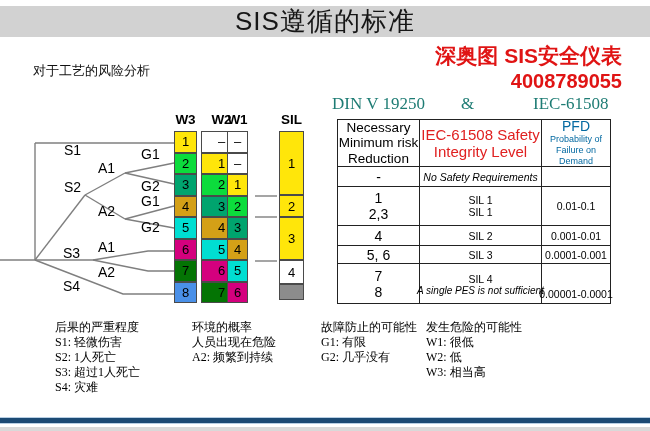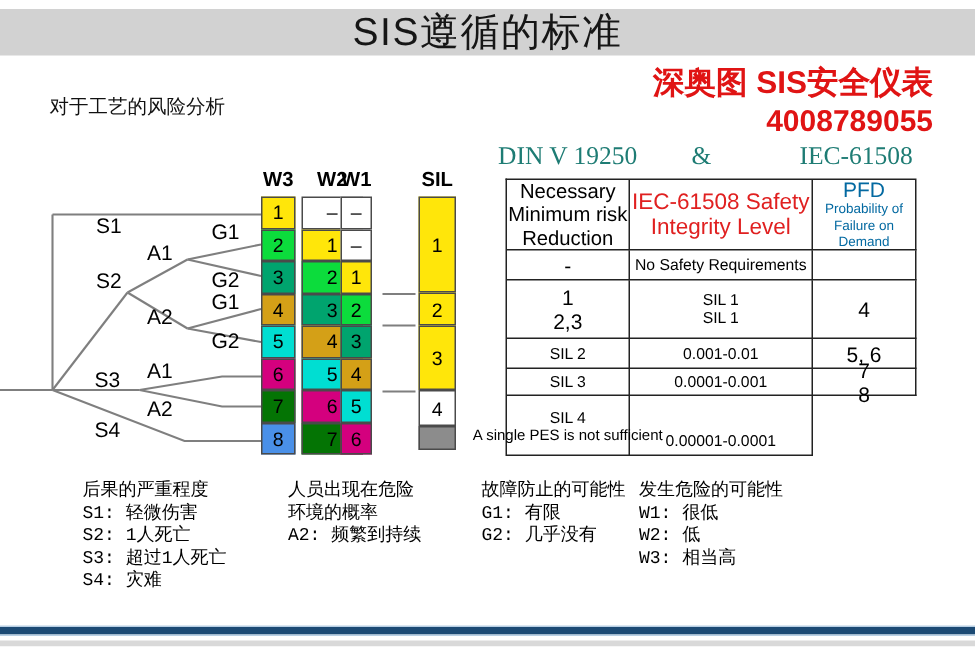--- a/index.html
+++ b/index.html
@@ -41,25 +41,25 @@
   .th1 { font-size: 13.5px; line-height: 1.12; color: #000; }
   .th2 { font-size: 15px; line-height: 1.15; color: #e02020; }
   .th3 { flex-direction: column; color: #0369a1; }
   .th3 .pfd-main { font-size: 14px; line-height: 15px; }
   .th3 .pfd-sub { font-size: 9px; line-height: 1.25; }
   .td-num { font-size: 14px; color: #000; }
   .td-sil { font-size: 10.5px; color: #000; }
   .td-pfd { font-size: 10.5px; color: #000; white-space: nowrap; }
   .dbl { flex-direction: column; justify-content: space-around; }
   .dbl-sb { flex-direction: column; justify-content: space-between; padding: 5px 0 4px 0; }
-  .nowrap { white-space: nowrap; }
+  .nowrap { white-space: nowrap; font-style: italic; }
   .bottom-align { align-items: flex-end !important; padding-bottom: 3px; }
 
   .legend { position: absolute; top: 320px; font-family: "Liberation Serif", serif; }
-  .legend-line { font-size: 12px; line-height: 15px; color: #000; font-family: Liberation Mono, monospace; }
+  .legend-line { font-size: 12px; line-height: 15px; color: #000; }
 
   .bar-light1 { position: absolute; left: 0; top: 417px; width: 650px; height: 1px; background: #b8cfe4; }
   .bar-navy  { position: absolute; left: 0; top: 418px; width: 650px; height: 5px; background: #1c4a74; }
   .bar-light2 { position: absolute; left: 0; top: 423px; width: 650px; height: 1px; background: #b8cfe4; }
   .bar-gray  { position: absolute; left: 0; top: 427px; width: 650px; height: 4px; background: #d9d9d9; }
 </style>
 </head>
 <body>
 
 <div class="slide">
@@ -178,20 +178,21 @@
     <div class="td-pfd"></div>
 
     <div class="dbl">
       <span class="td-num">1</span>
       <span class="td-num">2,3</span>
     </div>
     <div class="dbl">
       <span class="td-sil">SIL 1</span>
       <span class="td-sil">SIL 1</span>
     </div>
+    <div class="td-pfd">0.01-0.1</div>
 
     <div class="td-num">4</div>
     <div class="td-sil">SIL 2</div>
     <div class="td-pfd">0.001-0.01</div>
 
     <div class="td-num">5, 6</div>
     <div class="td-sil">SIL 3</div>
     <div class="td-pfd">0.0001-0.001</div>
 
     <div class="dbl-sb">
@@ -206,22 +207,22 @@
   </div>
 
   <div class="legend" style="left:55px">
       <div class="legend-line">后果的严重程度</div>
       <div class="legend-line">S1: 轻微伤害</div>
       <div class="legend-line">S2: 1人死亡</div>
       <div class="legend-line">S3: 超过1人死亡</div>
       <div class="legend-line">S4: 灾难</div>
     </div>
   <div class="legend" style="left:192px">
+      <div class="legend-line">环境的概率</div>
       <div class="legend-line">人员出现在危险</div>
-      <div class="legend-line">环境的概率</div>
       <div class="legend-line">A2: 频繁到持续</div>
     </div>
   <div class="legend" style="left:321px">
       <div class="legend-line">故障防止的可能性</div>
       <div class="legend-line">G1: 有限</div>
       <div class="legend-line">G2: 几乎没有</div>
     </div>
   <div class="legend" style="left:426px">
       <div class="legend-line">发生危险的可能性</div>
       <div class="legend-line">W1: 很低</div>

